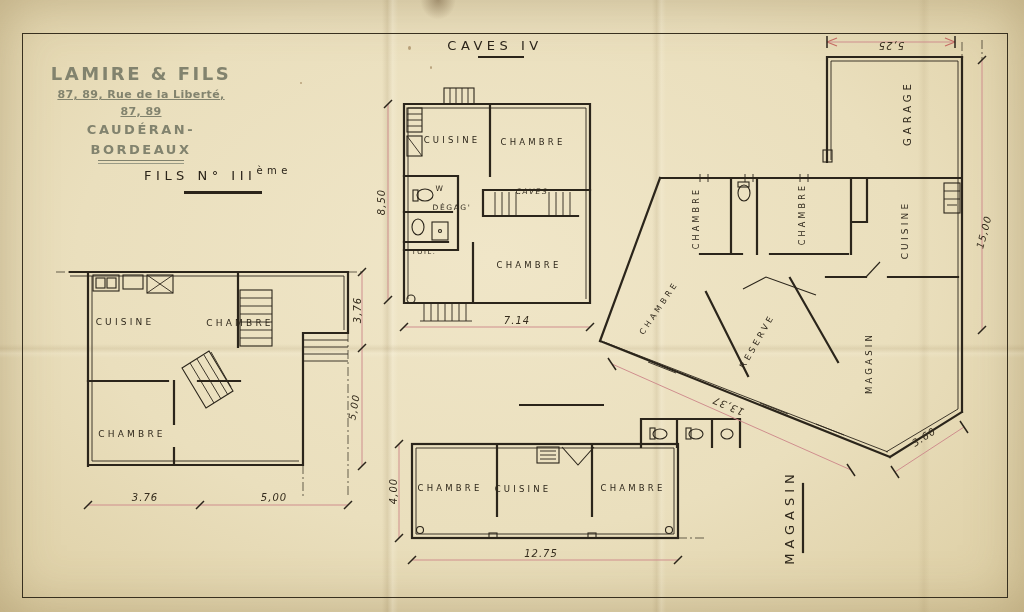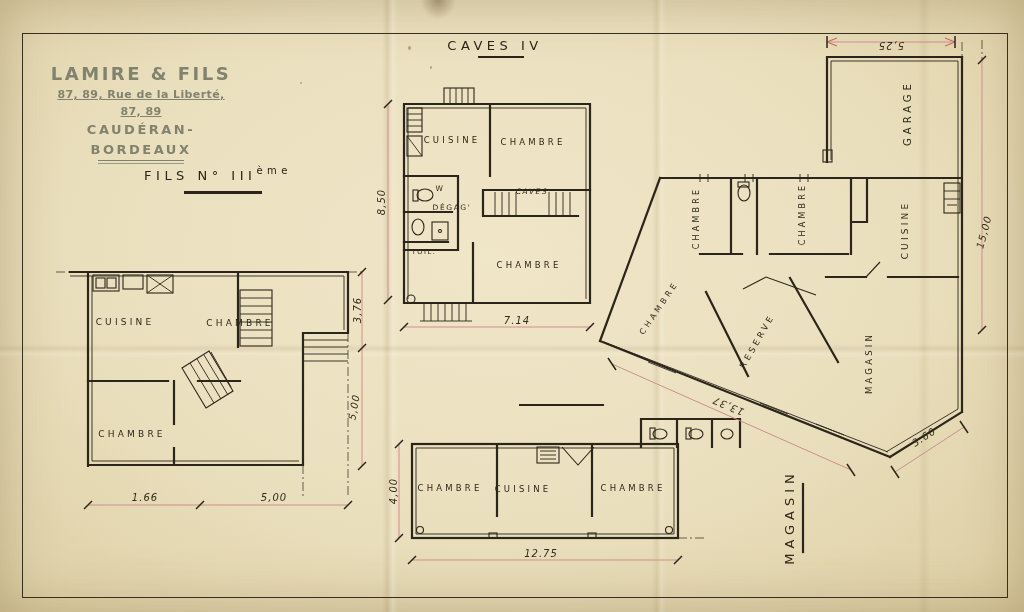--- a/index.html
+++ b/index.html
@@ -172,21 +172,21 @@
   <div class="lbl title" style="left:218px;top:174px;">
     <span>FILS N° III</span><sup>ème</sup>
   </div>
   <div class="rule" style="left:184px;top:191px;width:78px;height:2.5px;"></div>
 
   <div class="rule" style="left:519px;top:404px;width:85px;height:2px;"></div>
 
   <div class="lbl room" style="left:125px;top:322px;">CUISINE</div>
   <div class="lbl room" style="left:240px;top:323px;">CHAMBRE</div>
   <div class="lbl room" style="left:132px;top:434px;">CHAMBRE</div>
-  <div class="lbl dim" style="left:145px;top:497px;">1.66</div>
+  <div class="lbl dim" style="left:145px;top:497px;">3.76</div>
   <div class="lbl dim" style="left:274px;top:497px;">5,00</div>
   <div class="lbl dim" style="left:357px;top:310px;transform:translate(-50%,-50%) rotate(-90deg);">3,76</div>
   <div class="lbl dim" style="left:354px;top:407px;transform:translate(-50%,-50%) rotate(-80deg);">5,00</div>
 
   <div class="lbl room" style="left:452px;top:140px;font-size:8.5px;">CUISINE</div>
   <div class="lbl room" style="left:533px;top:142px;font-size:8.5px;">CHAMBRE</div>
   <div class="lbl room-sm" style="left:440px;top:188px;">W</div>
   <div class="lbl room-sm" style="left:452px;top:207px;">DÉGAG'</div>
   <div class="lbl room-sm" style="left:532px;top:191px;font-style:italic;">CAVES</div>
   <div class="lbl room-sm" style="left:424px;top:216px;font-size:6.5px;margin-top:36px;">TOIL.</div>

